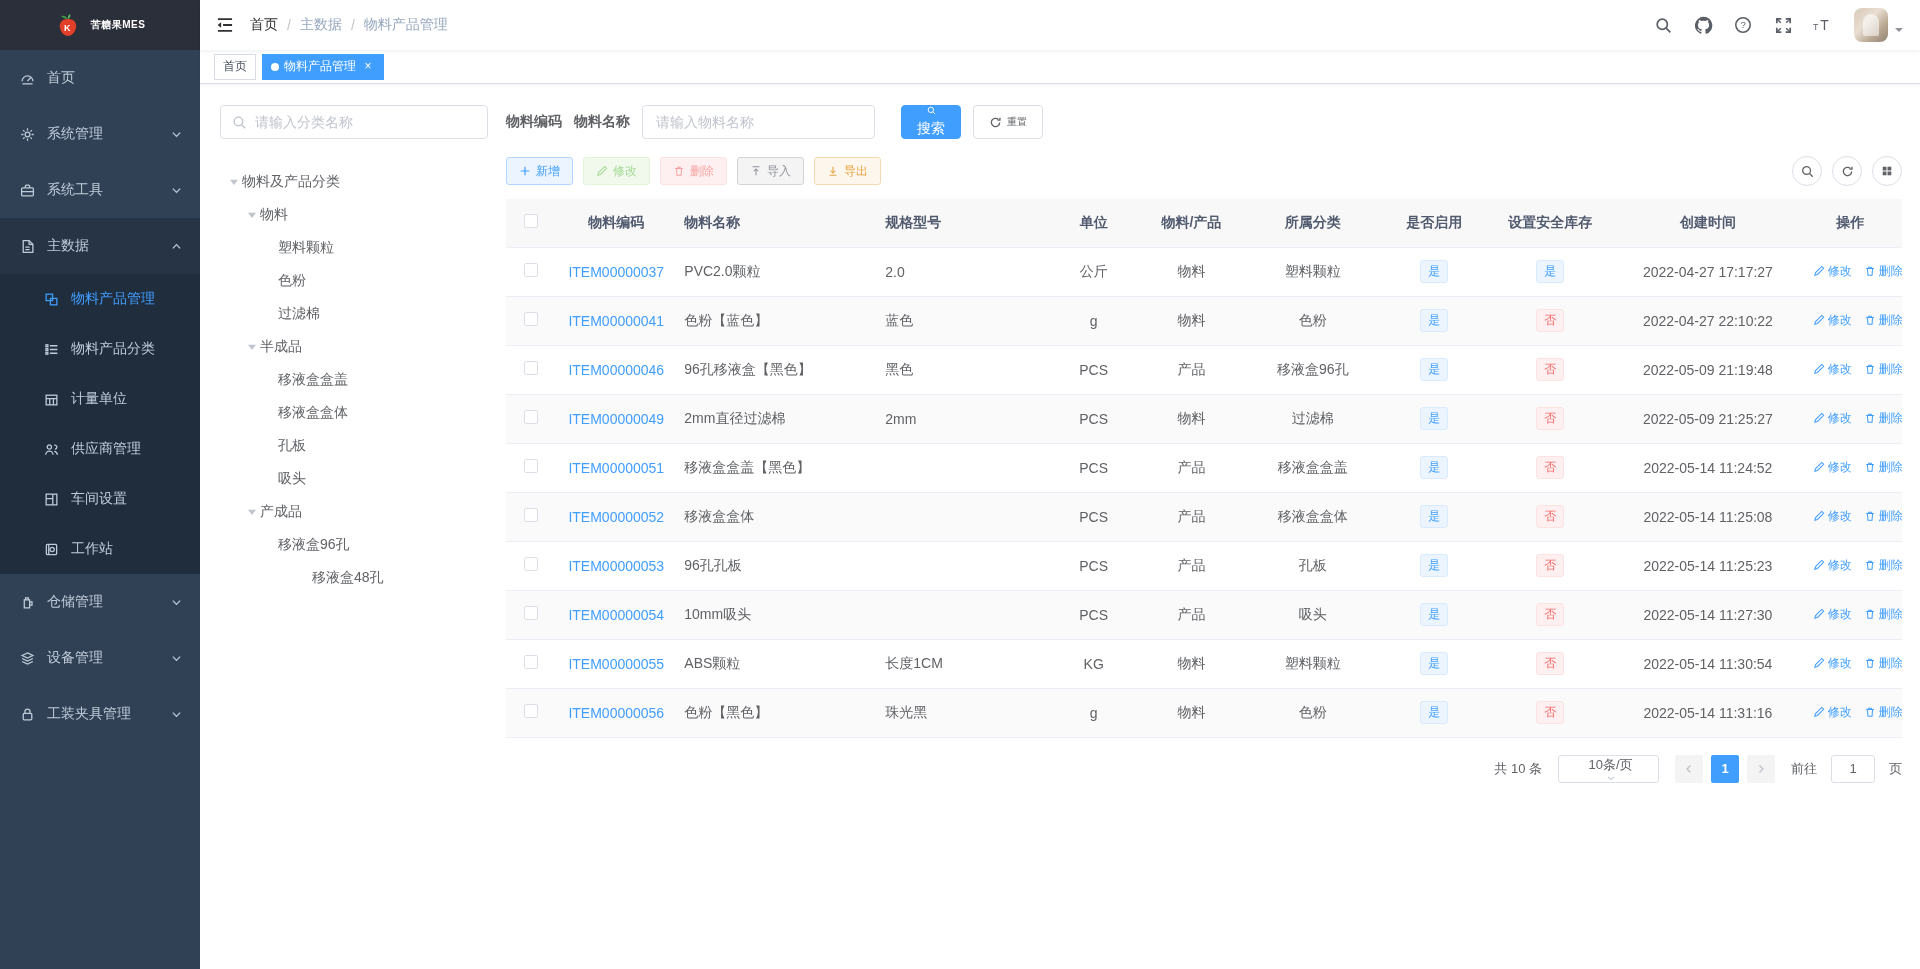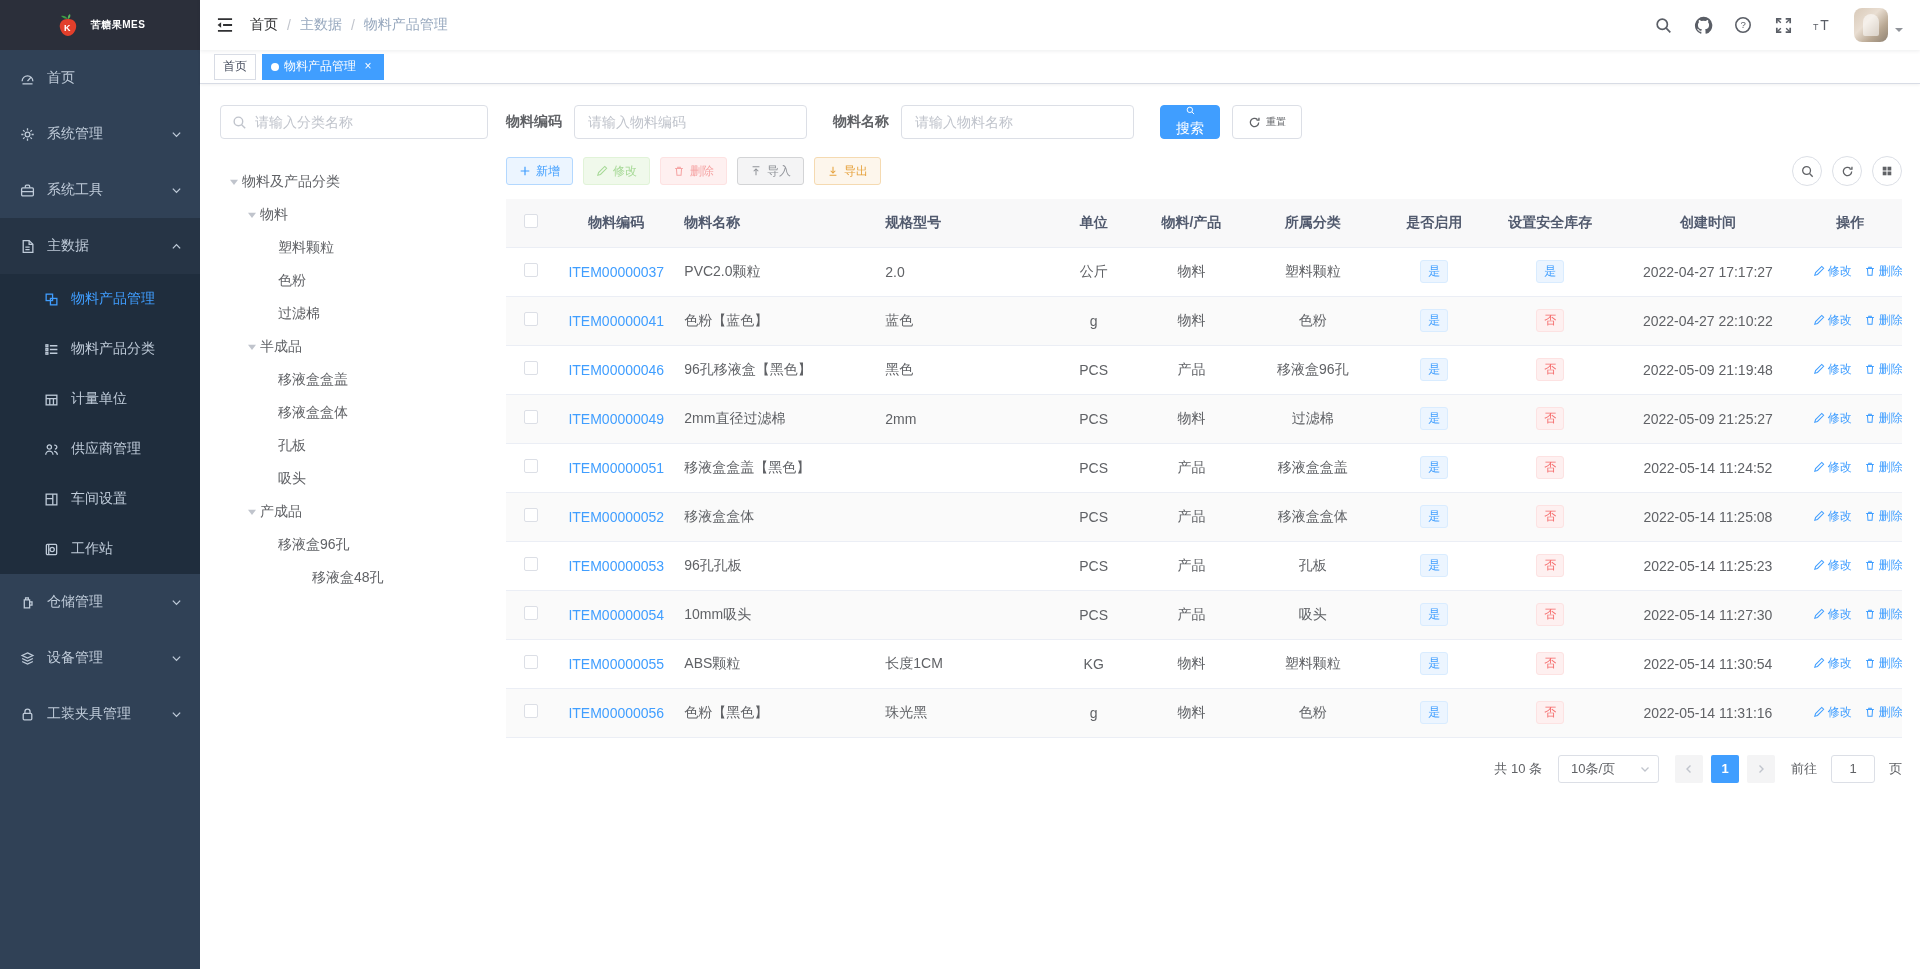--- a/index.html
+++ b/index.html
@@ -86,21 +86,21 @@
   th.ac, td.ac { text-align:center; }
   .cell-link { color:#409eff; cursor:pointer; }
   .tag-badge { display:inline-block; min-width:16px; padding:3px 7px; font-size:12px; border-radius:3px; line-height:1.3; }
   .tag-blue { background:#ecf5ff; border:1px solid #d9ecff; color:#409eff; }
   .tag-red  { background:#fef0f0; border:1px solid #fde2e2; color:#f56c6c; }
   .row-action { color:#409eff; font-size:12px; cursor:pointer; display:inline-flex; align-items:center; gap:3px; margin:0 6px; }
   .row-action svg { width:12px; height:12px; }
 
   
   .pagination { display:flex; align-items:center; justify-content:flex-end; margin-top:17px; padding-bottom:20px; color:#606266; font-size:13px; gap:8px; }
-  .page-select { width:101px; height:28px; border:1px solid #dcdfe6; border-radius:3px; display:flex; align-items:center; justify-content:space-between; padding:0 8px 0 12px; color:#606266; cursor:pointer; background:#fff; margin:0 8px; }
+  .page-select { width:101px; height:28px; border:1px solid #dcdfe6; border-radius:3px; display:flex; align-items:center; justify-content:space-between; padding:0 8px 0 12px; color:#606266; cursor:pointer; background:#fff; margin:0 8px;flex-direction:column; }
   .pager-btn { width:28px; height:28px; border-radius:2px; background:#f4f4f5; color:#c0c4cc; display:flex; align-items:center; justify-content:center; cursor:pointer; }
   .pager-num { width:28px; height:28px; border-radius:2px; background:#409eff; color:#fff; display:flex; align-items:center; justify-content:center; font-weight:bold; cursor:pointer; }
   .goto-input { width:44px; height:28px; border:1px solid #dcdfe6; border-radius:3px; text-align:center; font-size:13px; font-family:inherit; color:#606266; outline:none; margin:0 6px; }
 </style>
 </head>
 <body>
 
 <aside class="sidebar">
   <div class="logo-bar">
     <svg class="logo-mark" viewBox="0 0 26 26">
@@ -411,21 +411,20 @@
             <span class="tree-caret"></span>
             <span>移液盒48孔</span>
           </div>
         </div>
     </div>
 
     <div class="panel">
 
       <div class="search-form">
         <span class="form-label">物料编码</span>
-        <input class="form-input" placeholder="请输入物料编码" style="">
         <span class="form-label">物料名称</span>
         <input class="form-input" placeholder="请输入物料名称" style="">
         <button class="btn btn-primary">
           <svg width="13" height="13" viewBox="0 0 14 14">
               <circle cx="6" cy="6" r="4.2" fill="none" stroke="currentColor" stroke-width="1.5"></circle>
               <line x1="9.2" y1="9.2" x2="12.6" y2="12.6" stroke="currentColor" stroke-width="1.5"></line>
             </svg>
           <span>搜索</span>
         </button>
         <button class="btn btn-default">

